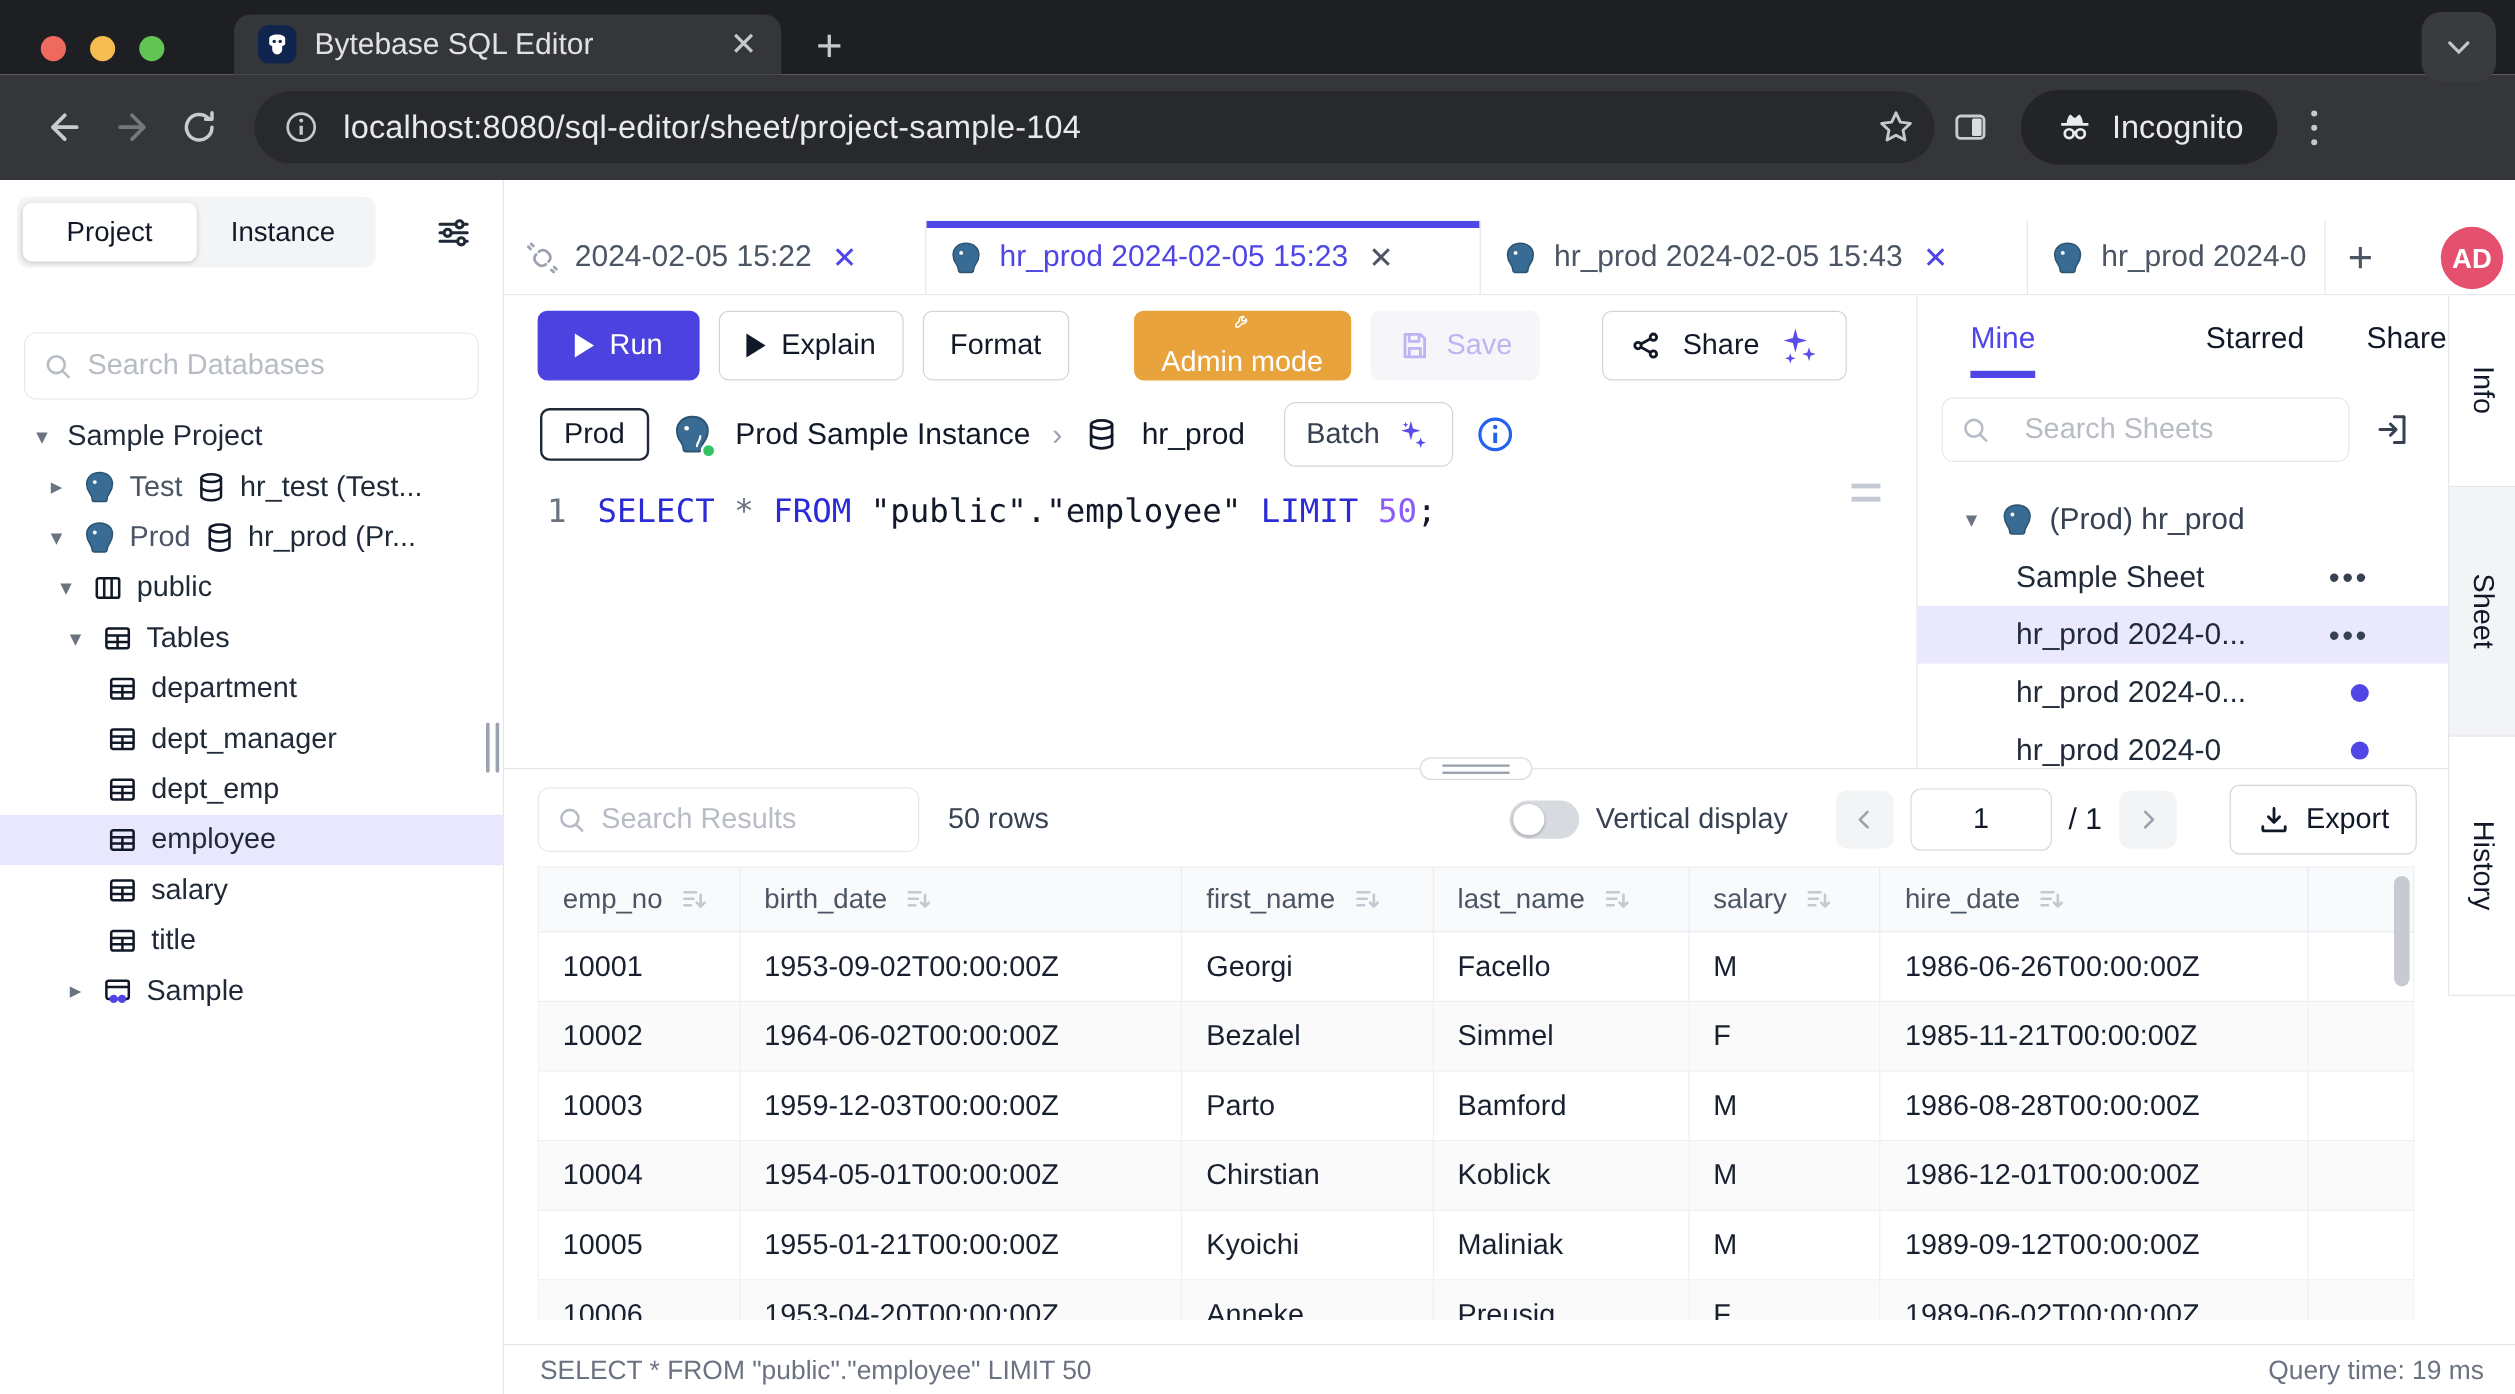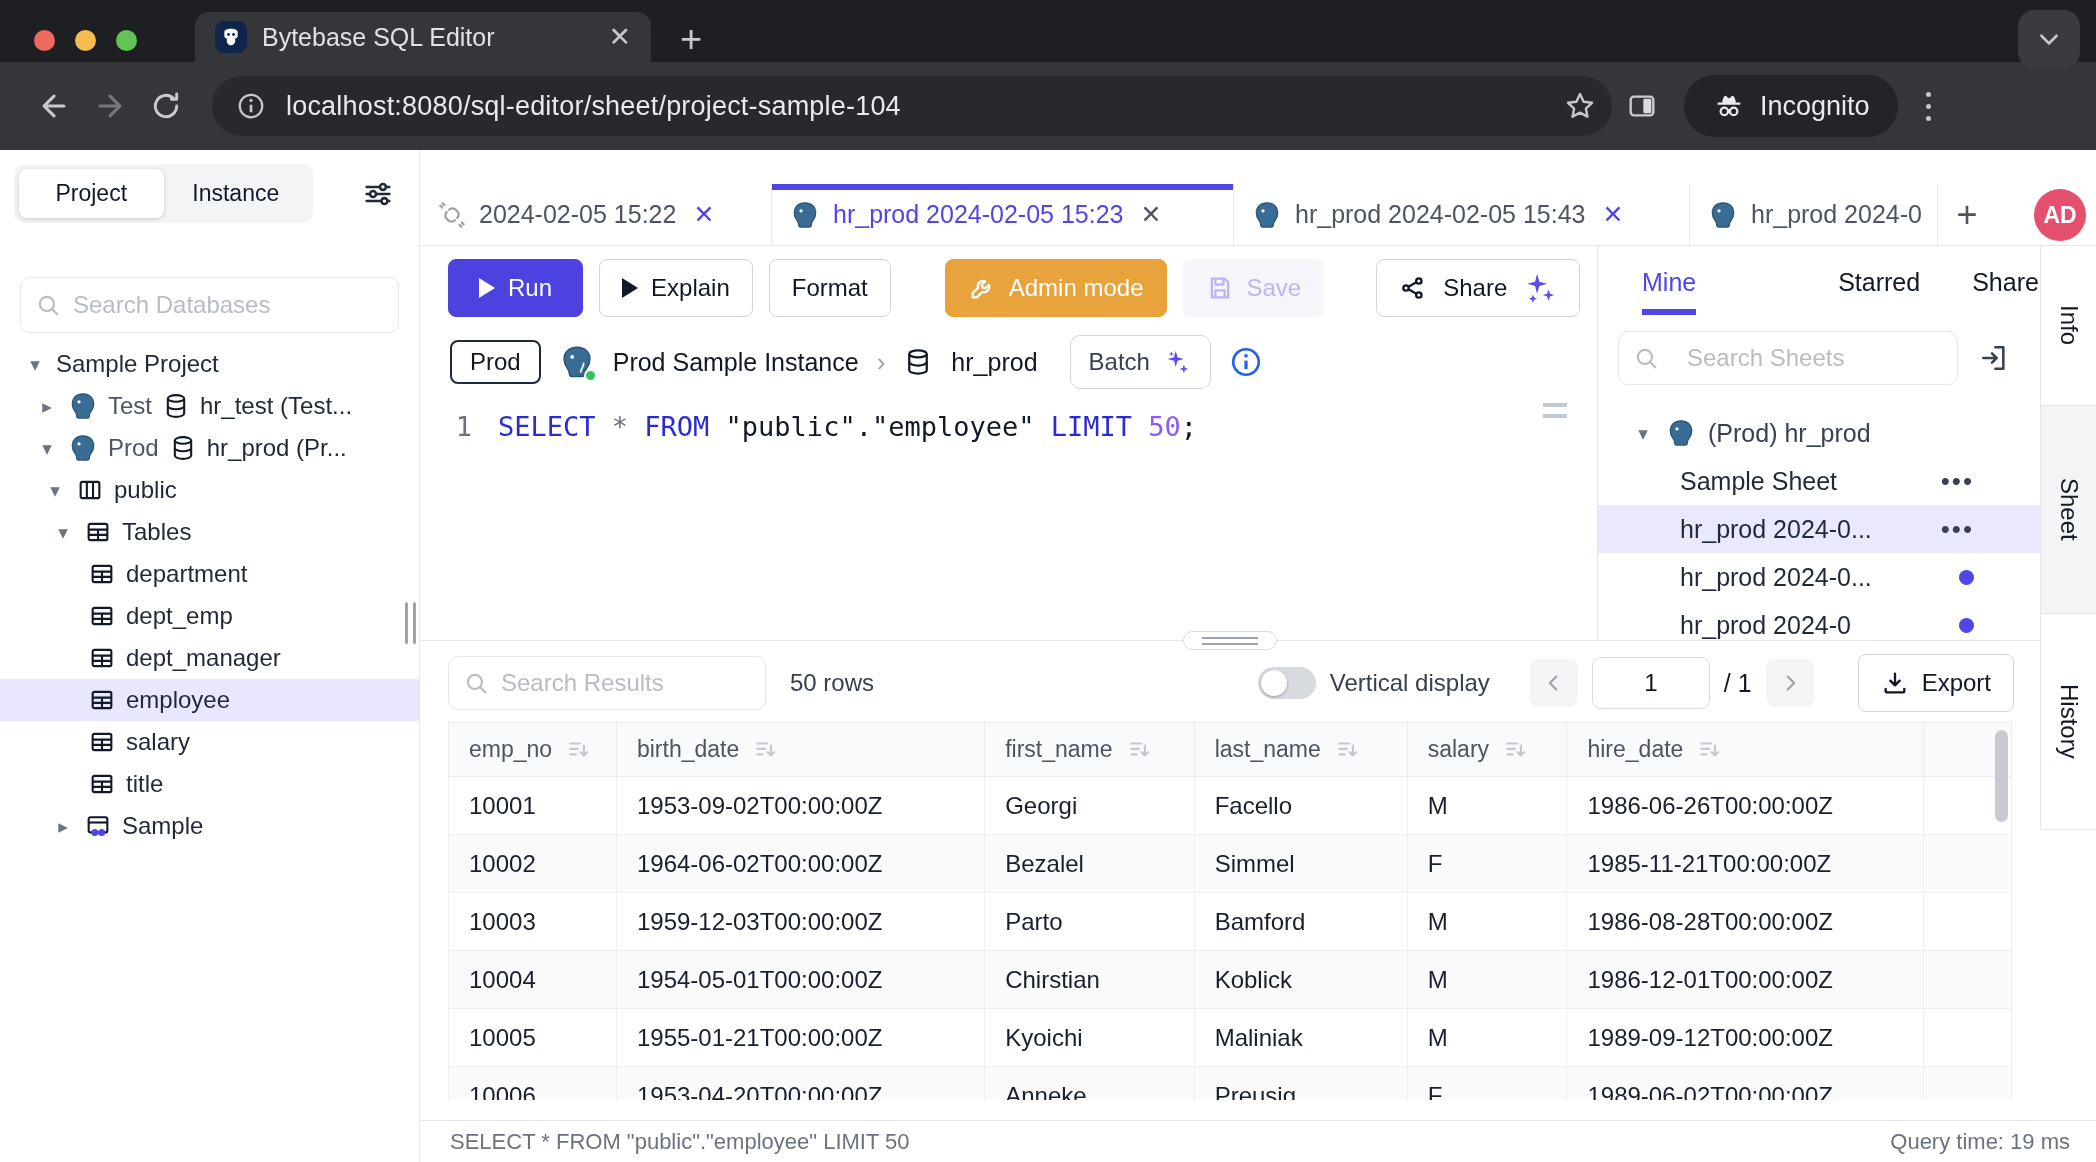--- a/index.html
+++ b/index.html
@@ -62,21 +62,21 @@
   .plus-tab { width:58px; display:flex; align-items:center; justify-content:center; font-size:36px; font-weight:300; color:#4b5563; flex:none; }
   .avatar { position:absolute; right:10px; top:5px; width:52px; height:52px; border-radius:50%; background:#e5506e;
     color:#fff; font-size:23px; font-weight:bold; display:flex; align-items:center; justify-content:center; }
 
   
   .editor-pane { position:absolute; left:420px; top:96px; width:1177px; height:394px; background:#fff; }
   .toolbar { display:flex; align-items:center; padding:13px 0 0 28px; }
   .btn { display:inline-flex; align-items:center; gap:13px; padding:0 22px; height:58px; border-radius:8px;
     border:1px solid #d1d5db; background:#fff; color:#111827; font-size:24px; margin-right:16px; }
   .btn-run { background:#4c42e0; border-color:#4c42e0; color:#fff; padding:0 30px; }
-  .btn-admin { background:#e8a33d; border-color:#e8a33d; color:#fff; margin-left:38px; }
+  .btn-admin { background:#e8a33d; border-color:#e8a33d; color:#fff; margin-left:38px;flex-direction:column; }
   .btn-save { background:#f6f6fa; border-color:#f6f6fa; color:#bcb5f2; }
   .btn-share { margin-left:36px; gap:16px; }
   .play { width:0; height:0; border-left:16px solid currentColor; border-top:10px solid transparent; border-bottom:10px solid transparent; }
   .crumb { display:flex; align-items:center; padding:18px 0 0 30px; gap:18px; font-size:25px; color:#111827; }
   .env-badge { border:2px solid #1f2937; border-radius:8px; padding:6px 18px; font-size:24px; }
   .pg-wrap { position:relative; width:36px; height:36px; flex:none; }
   .pg-wrap .statusdot { position:absolute; right:-2px; bottom:-2px; width:13px; height:13px; border-radius:50%; background:#34c263; border:2px solid #fff; }
   .crumb-sep { color:#9ca3af; font-size:26px; }
   .batch-btn { border:1px solid #d1d5db; border-radius:10px; height:54px; display:flex; align-items:center; gap:12px; padding:0 18px; font-size:24px; color:#374151; margin-left:14px; }
   .code-area { display:flex; padding-top:22px; font-family:"DejaVu Sans Mono", monospace; font-size:27px; position:relative; }
@@ -311,30 +311,30 @@
           </span>
           <span>department</span>
         </div>
         <div class="trow" style="padding-left:88px">
           <span>
             <svg width="28" height="28" viewBox="0 0 24 24" fill="none" stroke="#111827" stroke-width="1.8">
               <rect x="4" y="5" width="16" height="14" rx="1.5"></rect>
               <path d="M4 10h16M12 10v9M4 14.5h16"></path>
             </svg>
           </span>
-          <span>dept_emp</span>
+          <span>dept_manager</span>
         </div>
         <div class="trow" style="padding-left:88px">
           <span>
             <svg width="28" height="28" viewBox="0 0 24 24" fill="none" stroke="#111827" stroke-width="1.8">
               <rect x="4" y="5" width="16" height="14" rx="1.5"></rect>
               <path d="M4 10h16M12 10v9M4 14.5h16"></path>
             </svg>
           </span>
-          <span>dept_manager</span>
+          <span>dept_emp</span>
         </div>
         <div class="trow selected" style="padding-left:88px">
           <span>
             <svg width="28" height="28" viewBox="0 0 24 24" fill="none" stroke="#111827" stroke-width="1.8">
               <rect x="4" y="5" width="16" height="14" rx="1.5"></rect>
               <path d="M4 10h16M12 10v9M4 14.5h16"></path>
             </svg>
           </span>
           <span>employee</span>
         </div>

